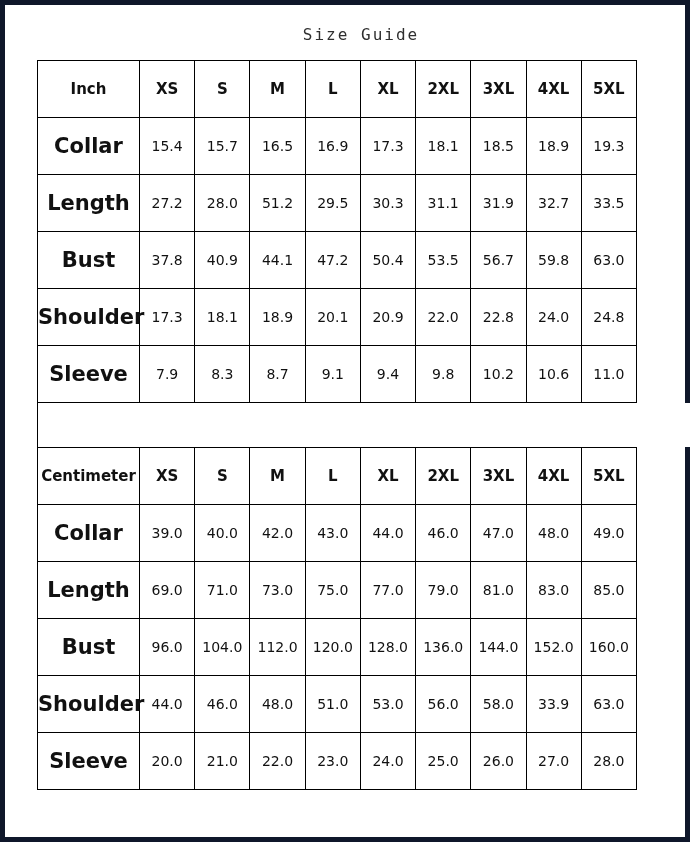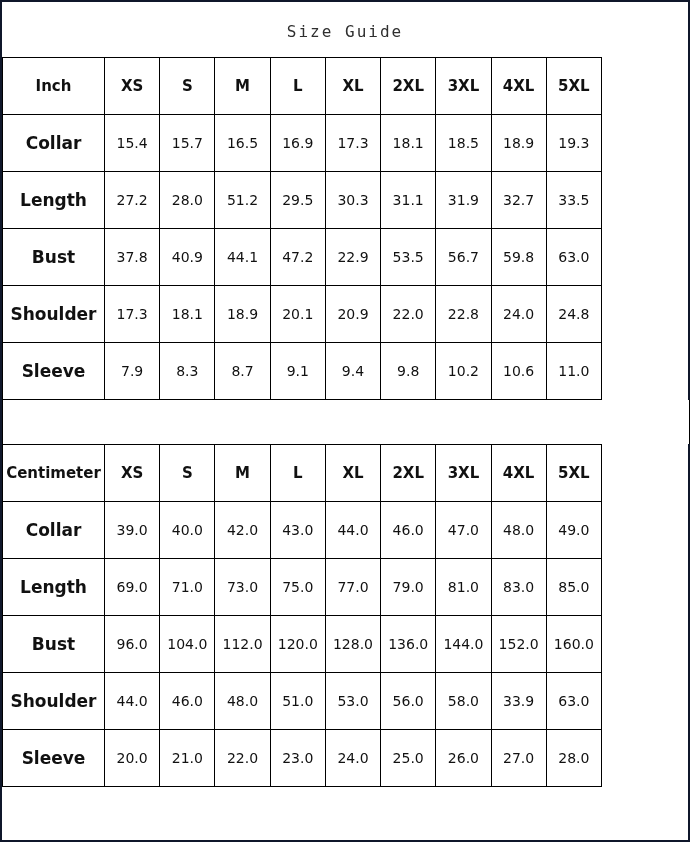--- a/index.html
+++ b/index.html
@@ -13,21 +13,22 @@
     font-family: "DejaVu Sans", sans-serif;
     color: #000000;
     overflow: hidden;
   }
   .page {
     width: 690px;
     height: 842px;
     box-sizing: border-box;
     position: relative;
     background: #ffffff;
-    border: 2px solid #0f172a;
+    border: 5px solid #0f172a;
+    padding-left: 32px;
   }
   .title {
     text-align: center;
     font-family: "DejaVu Sans Mono", monospace;
     font-size: 16px;
     letter-spacing: 2px;
     color: #2f2f2f;
     padding-top: 20px;
     padding-bottom: 16px;
   }
@@ -46,21 +47,21 @@
     color: #111111;
     padding: 0;
   }
   table.size-table th.corner-head,
   table.size-table th.size-head {
     font-weight: bold;
     font-size: 15px;
   }
   table.size-table td.row-head {
     font-weight: bold;
-    font-size: 17px;
+    font-size: 21px;
     margin-left: 24px;
   }
   col.first-col { width: 102px; }
   .spacer {
     height: 44px;
     border-left: 1px solid #000000;
     border-right: 1px solid #000000;
     width: 688px;
     box-sizing: border-box;
     background: #ffffff;
@@ -133,21 +134,21 @@
         <td>31.9</td>
         <td>32.7</td>
         <td>33.5</td>
       </tr>
       <tr>
         <td class="row-head">Bust</td>
         <td>37.8</td>
         <td>40.9</td>
         <td>44.1</td>
         <td>47.2</td>
-        <td>22.9</td>
+        <td>50.4</td>
         <td>53.5</td>
         <td>56.7</td>
         <td>59.8</td>
         <td>63.0</td>
       </tr>
       <tr>
         <td class="row-head">Shoulder</td>
         <td>17.3</td>
         <td>18.1</td>
         <td>18.9</td>

